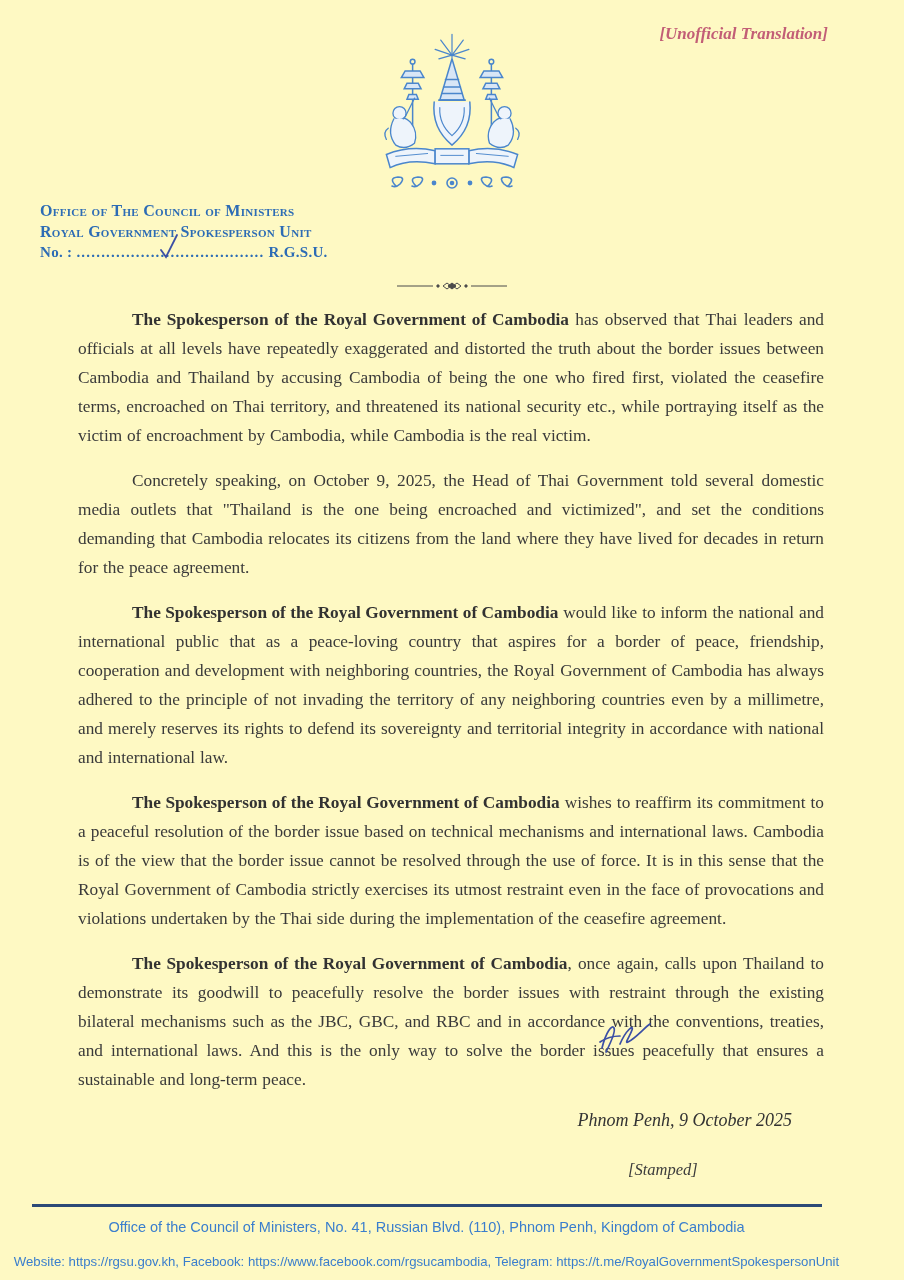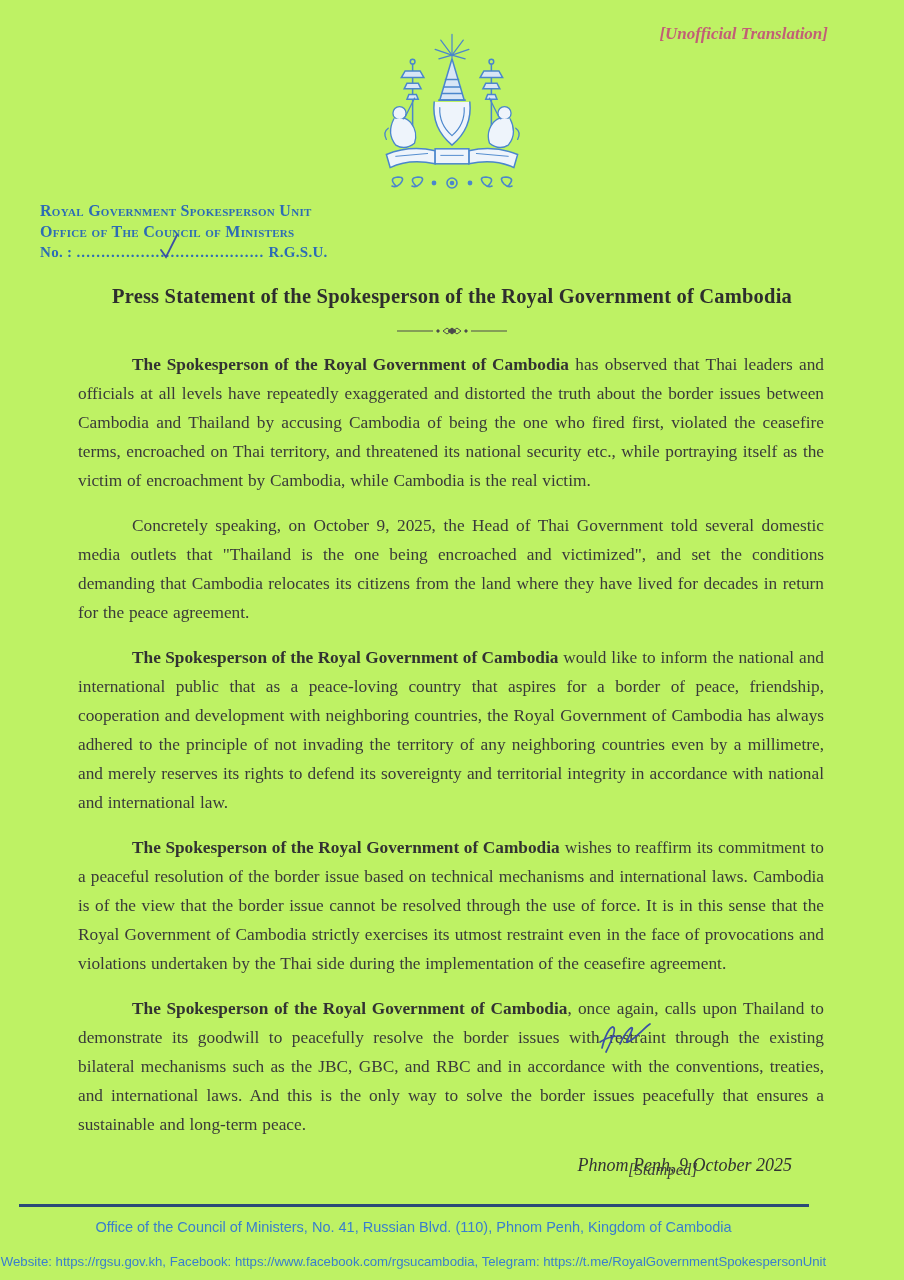--- a/index.html
+++ b/index.html
@@ -1,20 +1,20 @@
 <!DOCTYPE html>
 <html><head>
 <meta charset="utf-8">
 <style>
   html,body{margin:0;padding:0;background:#e8e8e8;}
   .page{
     position:relative;
     width:904px;height:1280px;
     margin:0 auto;
-    background:#bef264;
+    background:#fef9c3;
     overflow:hidden;
     font-family:"Liberation Serif", serif;
     color:#3a3a3a;
   }
   
   .translation-note{
     position:absolute;top:24px;right:76px;
     font-style:italic;font-weight:600;font-size:17px;
     color:#c25e76;
   }
@@ -67,21 +67,21 @@
     text-align:right;
     font-style:italic;font-size:18px;color:#333;
   }
   .stamp-note{
     position:absolute;top:1160px;left:628px;
     font-style:italic;font-size:16.5px;color:#3c3c3c;
   }
   .signature-overlay{position:absolute;top:1018px;left:596px;}
   
   .footer{
-    position:absolute;left:0;top:1204px;width:827px;text-align:center;
+    position:absolute;left:13px;top:1204px;width:827px;text-align:center;
     font-family:"Liberation Sans", sans-serif;
   }
   .footer-rule{
     margin:0 auto;width:790px;height:0;
     border-top:3px solid #2c4a77;
   }
   .footer-address{
     margin-top:12px;font-size:14.5px;color:#3a7ecd;
   }
   .footer-contacts{
@@ -174,33 +174,32 @@
         <circle cx="70" cy="9" r="5"></circle>
         <circle cx="70" cy="9" r="1.5" fill="#4a86cc"></circle>
         <circle cx="88" cy="9" r="1.6" fill="#4a86cc"></circle>
         <path d="M106,12 q8,-8 -2,-9 q-8,0 -2,7 q4,4 8,2"></path>
         <path d="M126,12 q8,-8 -2,-9 q-8,0 -2,7 q4,4 8,2"></path>
       </g>
     </svg>
   </div>
 
   <div class="office-block">
+    <div class="office-line">Office of The Council of Ministers</div>
     <div class="office-line">Royal Government Spokesperson Unit</div>
-    <div class="office-line">Office of The Council of Ministers</div>
     <div class="no-line">
       <span>No. : </span><span class="dots">......................................</span><span> R.G.S.U.</span>
       <span class="check-overlay">
         <svg width="22" height="28" viewBox="0 0 22 28">
           <path d="M3,18 L8,25 L19,3" stroke="#3b4fa5" stroke-width="1.8" fill="none" stroke-linecap="round"></path>
         </svg>
       </span>
     </div>
   </div>
 
-  <div class="doc-title">Press Statement of the Spokesperson of the Royal Government of Cambodia</div>
   <div class="title-divider">
     <svg width="110" height="10" viewBox="0 0 110 10">
       <g stroke="#4b4b4b" fill="#4b4b4b" stroke-width="1">
         <line x1="0" y1="5" x2="36" y2="5"></line>
         <circle cx="41" cy="5" r="1.2"></circle>
         <path d="M46,5 l4,-3 l4,3 l-4,3 Z" fill="none"></path>
         <path d="M51,5 l4,-3 l4,3 l-4,3 Z" fill="#4b4b4b"></path>
         <path d="M56,5 l4,-3 l4,3 l-4,3 Z" fill="none"></path>
         <circle cx="69" cy="5" r="1.2"></circle>
         <line x1="74" y1="5" x2="110" y2="5"></line>

